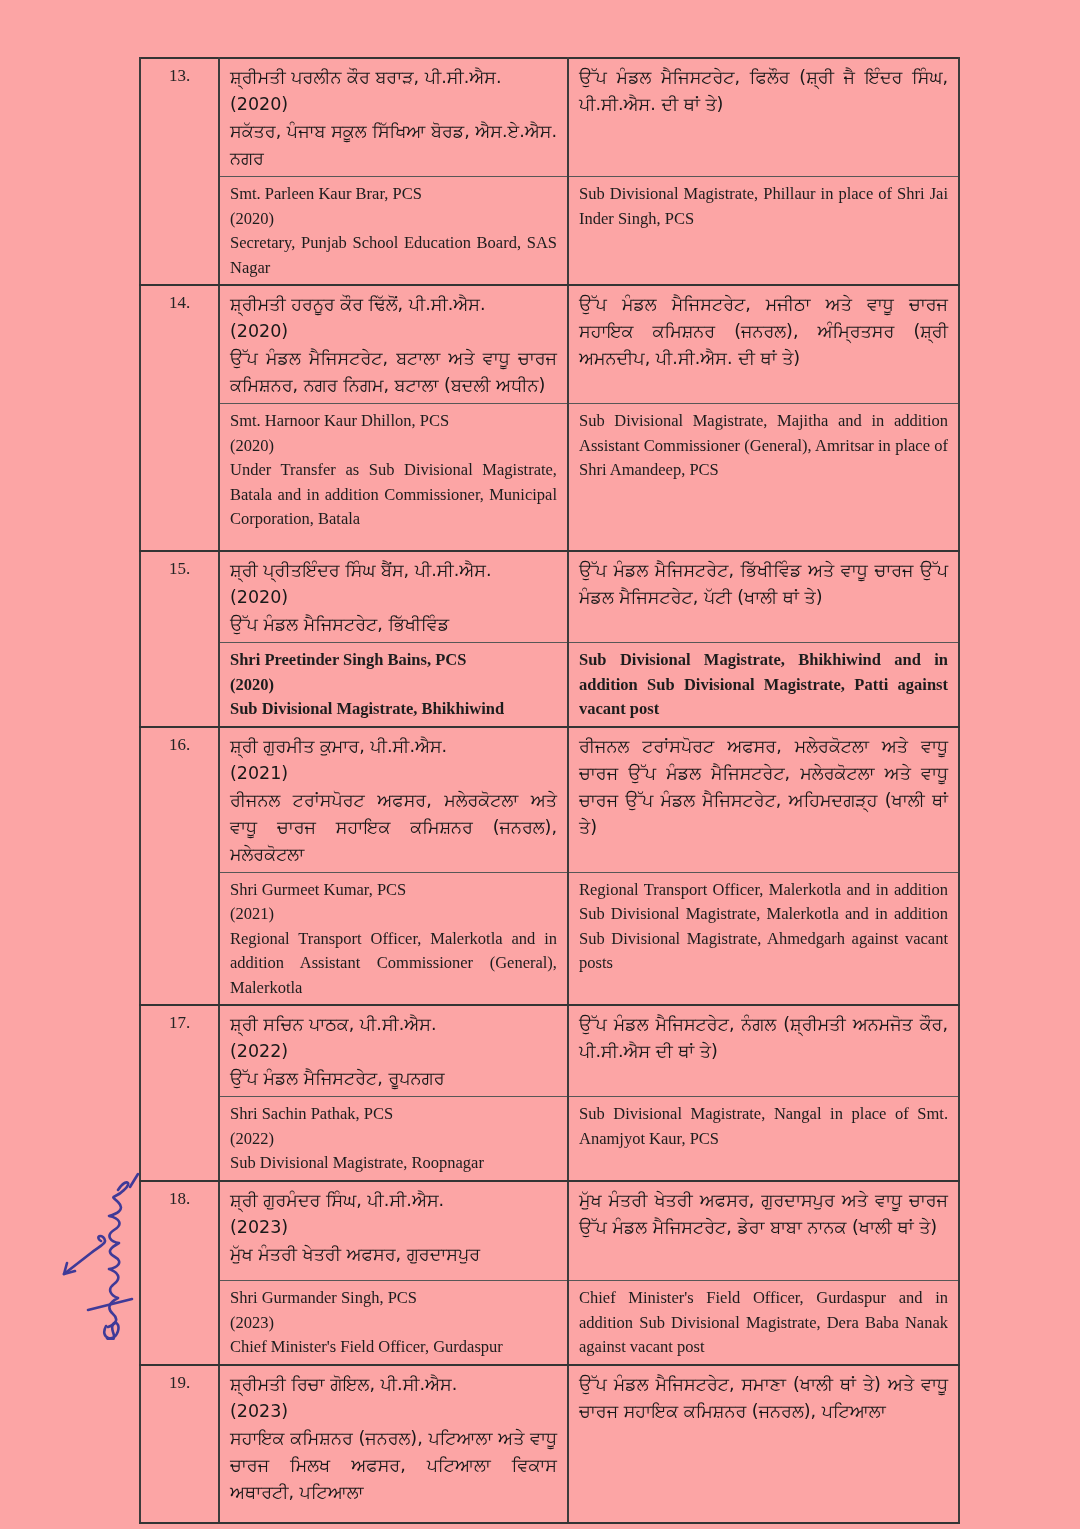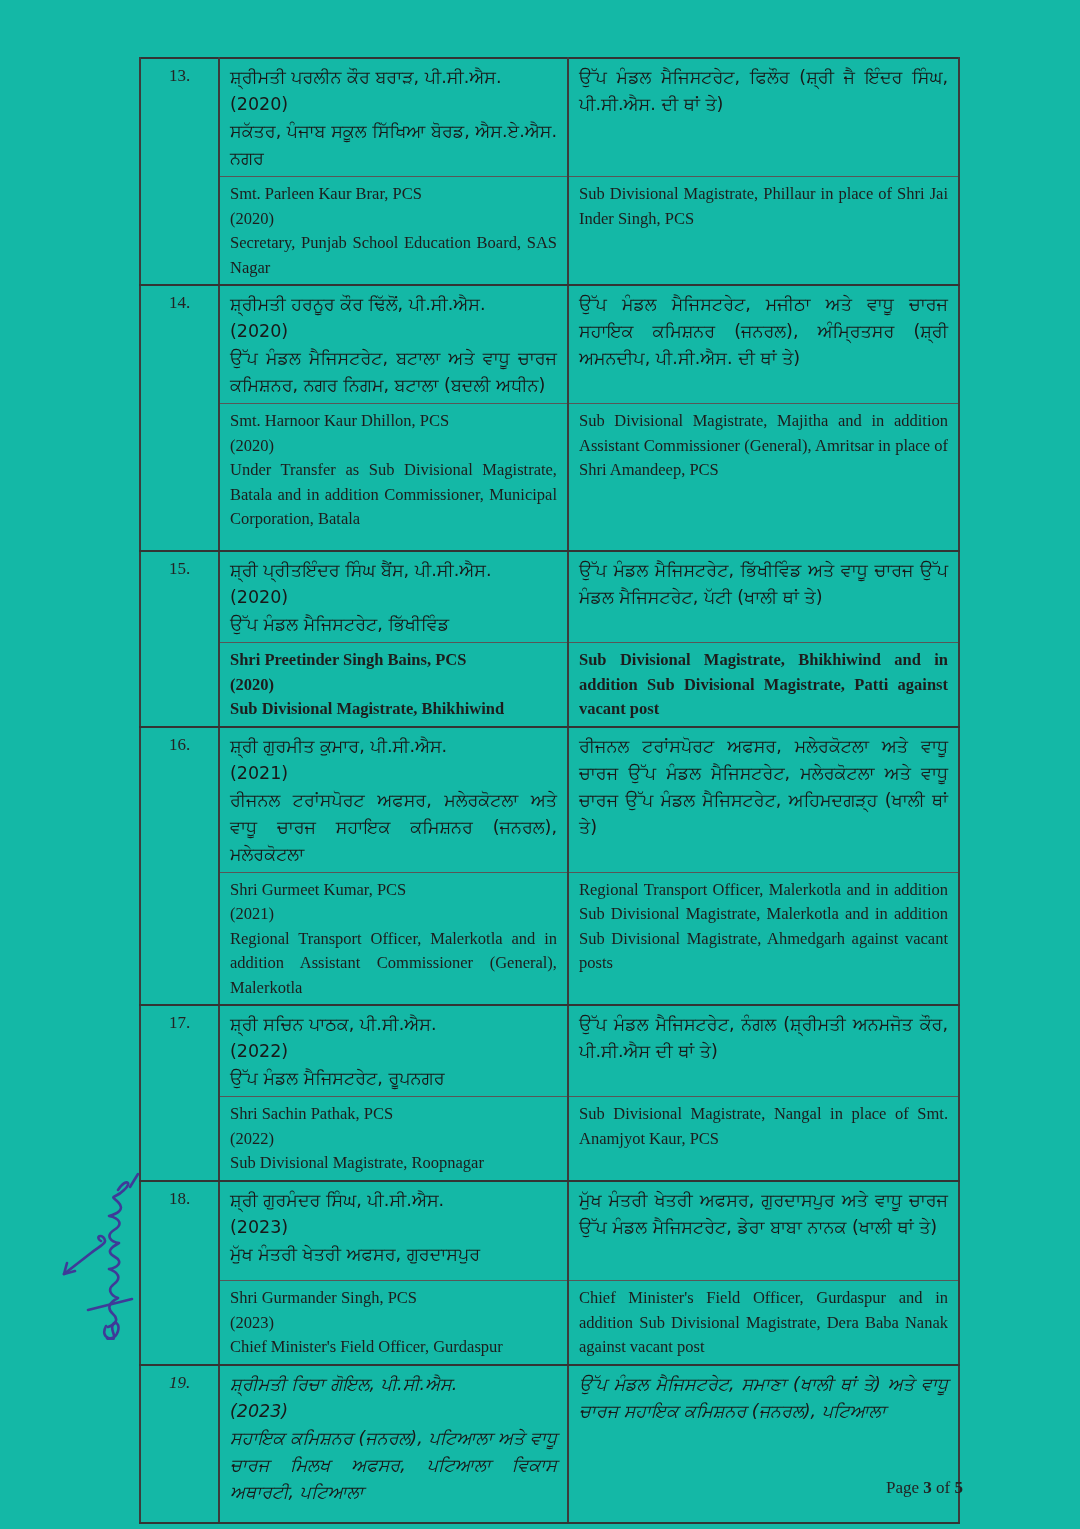--- a/index.html
+++ b/index.html
@@ -9,21 +9,21 @@
   }
   body {
     width: 1080px;
     height: 1529px;
     position: relative;
     overflow: hidden;
   }
   .page {
     position: absolute;
     inset: 0;
-    background: #14b8a6;
+    background: #fca5a5;
     padding-left: 32px;
   }
   
   .transfer-table {
     position: absolute;
     left: 139px;
     top: 57px;
     width: 819px;
     border-collapse: collapse;
     table-layout: fixed;
@@ -228,21 +228,21 @@
         <tr style="height: 73px;">
           <td>
             <div class="ln en">Shri Gurmander Singh, PCS</div>
             <div class="ln en">(2023)</div>
             <div class="ln en">Chief Minister's Field Officer, Gurdaspur</div>
           </td>
           <td>
             <div class="ln en">Chief Minister's Field Officer, Gurdaspur and in addition Sub Divisional Magistrate, Dera Baba Nanak against vacant post</div>
           </td>
         </tr>
-        <tr style="height: 158px; font-style: italic;">
+        <tr style="height: 158px;">
           <td class="num">
             <div>19.</div>
           </td>
           <td>
             <div class="ln pa">ਸ਼੍ਰੀਮਤੀ ਰਿਚਾ ਗੋਇਲ, ਪੀ.ਸੀ.ਐਸ.</div>
             <div class="ln pa">(2023)</div>
             <div class="ln pa">ਸਹਾਇਕ ਕਮਿਸ਼ਨਰ (ਜਨਰਲ), ਪਟਿਆਲਾ ਅਤੇ ਵਾਧੂ ਚਾਰਜ ਮਿਲਖ ਅਫਸਰ, ਪਟਿਆਲਾ ਵਿਕਾਸ ਅਥਾਰਟੀ, ਪਟਿਆਲਾ</div>
           </td>
           <td>
             <div class="ln pa">ਉੱਪ ਮੰਡਲ ਮੈਜਿਸਟਰੇਟ, ਸਮਾਣਾ (ਖਾਲੀ ਥਾਂ ਤੇ) ਅਤੇ ਵਾਧੂ ਚਾਰਜ ਸਹਾਇਕ ਕਮਿਸ਼ਨਰ (ਜਨਰਲ), ਪਟਿਆਲਾ</div>
@@ -256,20 +256,14 @@
     <path d="M66,22 c8,-12 15,-8 6,0 c-10,10 -15,4 -6,12 c8,8 -2,12 -9,14 c10,2 15,8 5,14 c-9,6 -3,12 5,13 c-9,5 -13,9 -4,14 c9,5 2,11 -6,12 c9,3 13,9 5,15 c-8,6 -2,12 4,14 c-8,4 -12,10 -5,16 c7,6 1,11 -5,13"></path>
     <path d="M54,158 c-7,13 9,17 12,5 c3,-11 -9,-11 -5,1 c3,8 -2,11 -6,6"></path>
     <path d="M36,142 l44,-11"></path>
 
     <path d="M12,106 l27,-21 c10,-8 18,-10 12,-16 c-4,-3 -7,1 -2,4"></path>
     <path d="M12,106 l11,-3 M12,106 l3,-11"></path>
 
     <path d="M86,6 l-8,13"></path>
   </svg>
 
-  <div class="page-footer">
-    <span>Page</span>
-    <span class="b">3</span>
-    <span>of</span>
-    <span class="b">5</span>
-  </div>
 
 </div>
 
 </body></html>

